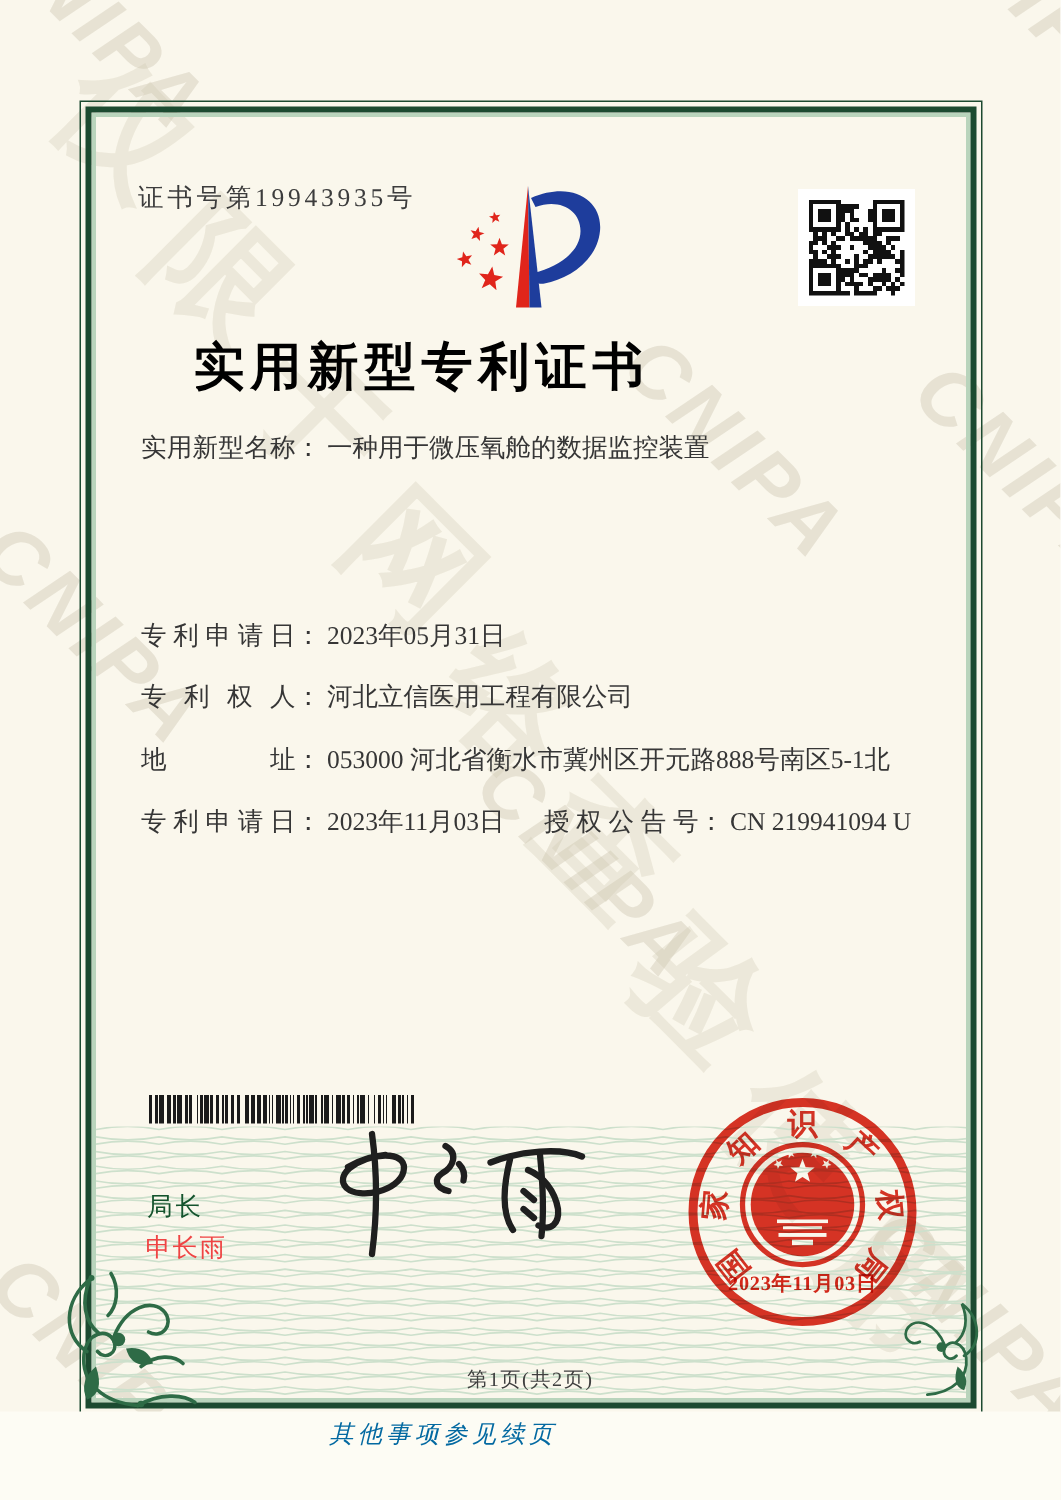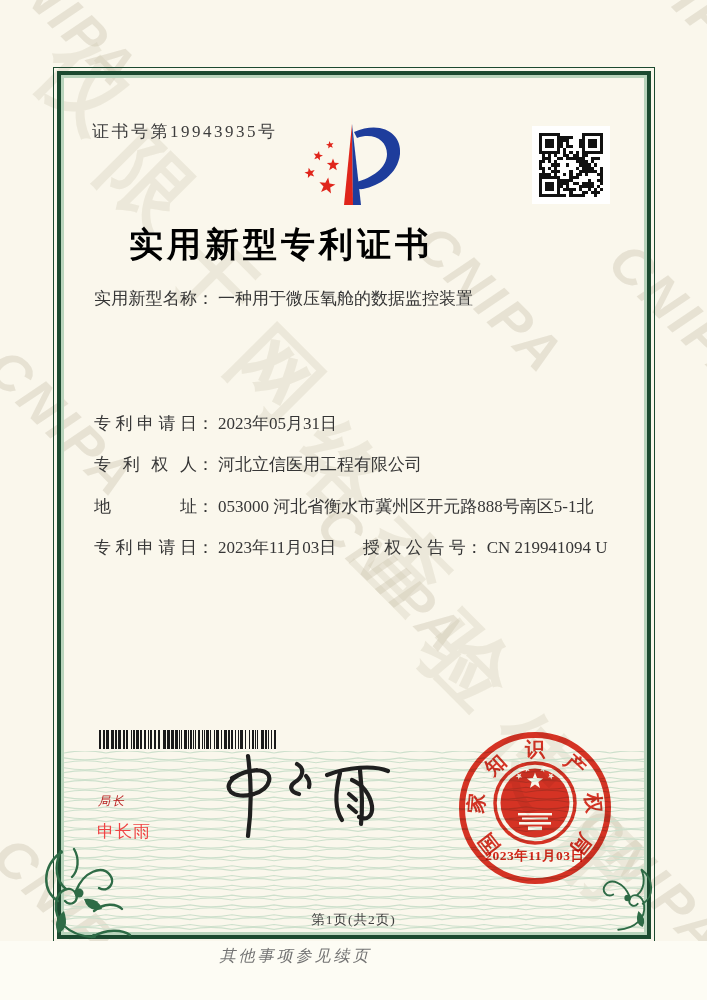--- a/index.html
+++ b/index.html
@@ -36,36 +36,36 @@
   .colon { padding-right:4px; }
   .pair2 { margin-left:22px;margin-top:27px; }
 
   
   .legal { position:absolute; left:94px; top:566px; width:524px; font-size:16px; line-height:1.76;
            color:#2e2e2e; font-style:italic; }
   .legal p { text-indent:2em; margin-bottom:5px; }
 
   
   .barcode { position:absolute; left:99px; top:730px; width:180px; height:19px; }
-  .signer-title { position:absolute; left:98px; top:793px; font-size:12px; color:#b91c1c;
-                  font-family:"Liberation Sans",sans-serif; letter-spacing:2px;font-style:italic; }
+  .signer-title { position:absolute; left:98px; top:793px; font-size:17px; color:#14532d;
+                  font-family:"Liberation Sans",sans-serif; letter-spacing:2px; }
   .signer-name  { position:absolute; left:97px; top:820px; font-size:17px; color:#ef4444;
                   font-family:Liberation Serif, serif; letter-spacing:1px; }
   .signature { position:absolute; left:202px; top:748px; width:195px; height:95px; }
 
   .seal { position:absolute; left:456px; top:729px; width:158px; height:158px;
           mix-blend-mode:multiply; opacity:.95; }
   .seal-date { position:absolute; left:456px; top:847px; width:158px; text-align:center;
                font-size:13.5px; font-weight:bold; color:#d8291b; letter-spacing:.5px;
                mix-blend-mode:multiply; }
 
   .page-note { position:absolute; left:0; top:911px; width:707px; text-align:center;
                font-size:13.5px; color:#3f3f3f; letter-spacing:1px; }
   .footer-note { position:absolute; left:0; top:946px; width:591px; text-align:center;
-                 font-size:16px; color:#737373; font-style:italic; letter-spacing:3px; }
+                 font-size:16px; color:#0369a1; font-style:italic; letter-spacing:3px; }
 </style>
 </head>
 <body>
 
 <div class="page">
 
   <div class="wm-layer" id="wm-layer">
       <span class="wm-en" style="left: -28px; top: -18px;">CNIPA</span>
       <span class="wm-en" style="left: 596px; top: -34px;">CNIPA</span>
       <span class="wm-en" style="left: 398px; top: 268px;">CNIPA</span>

